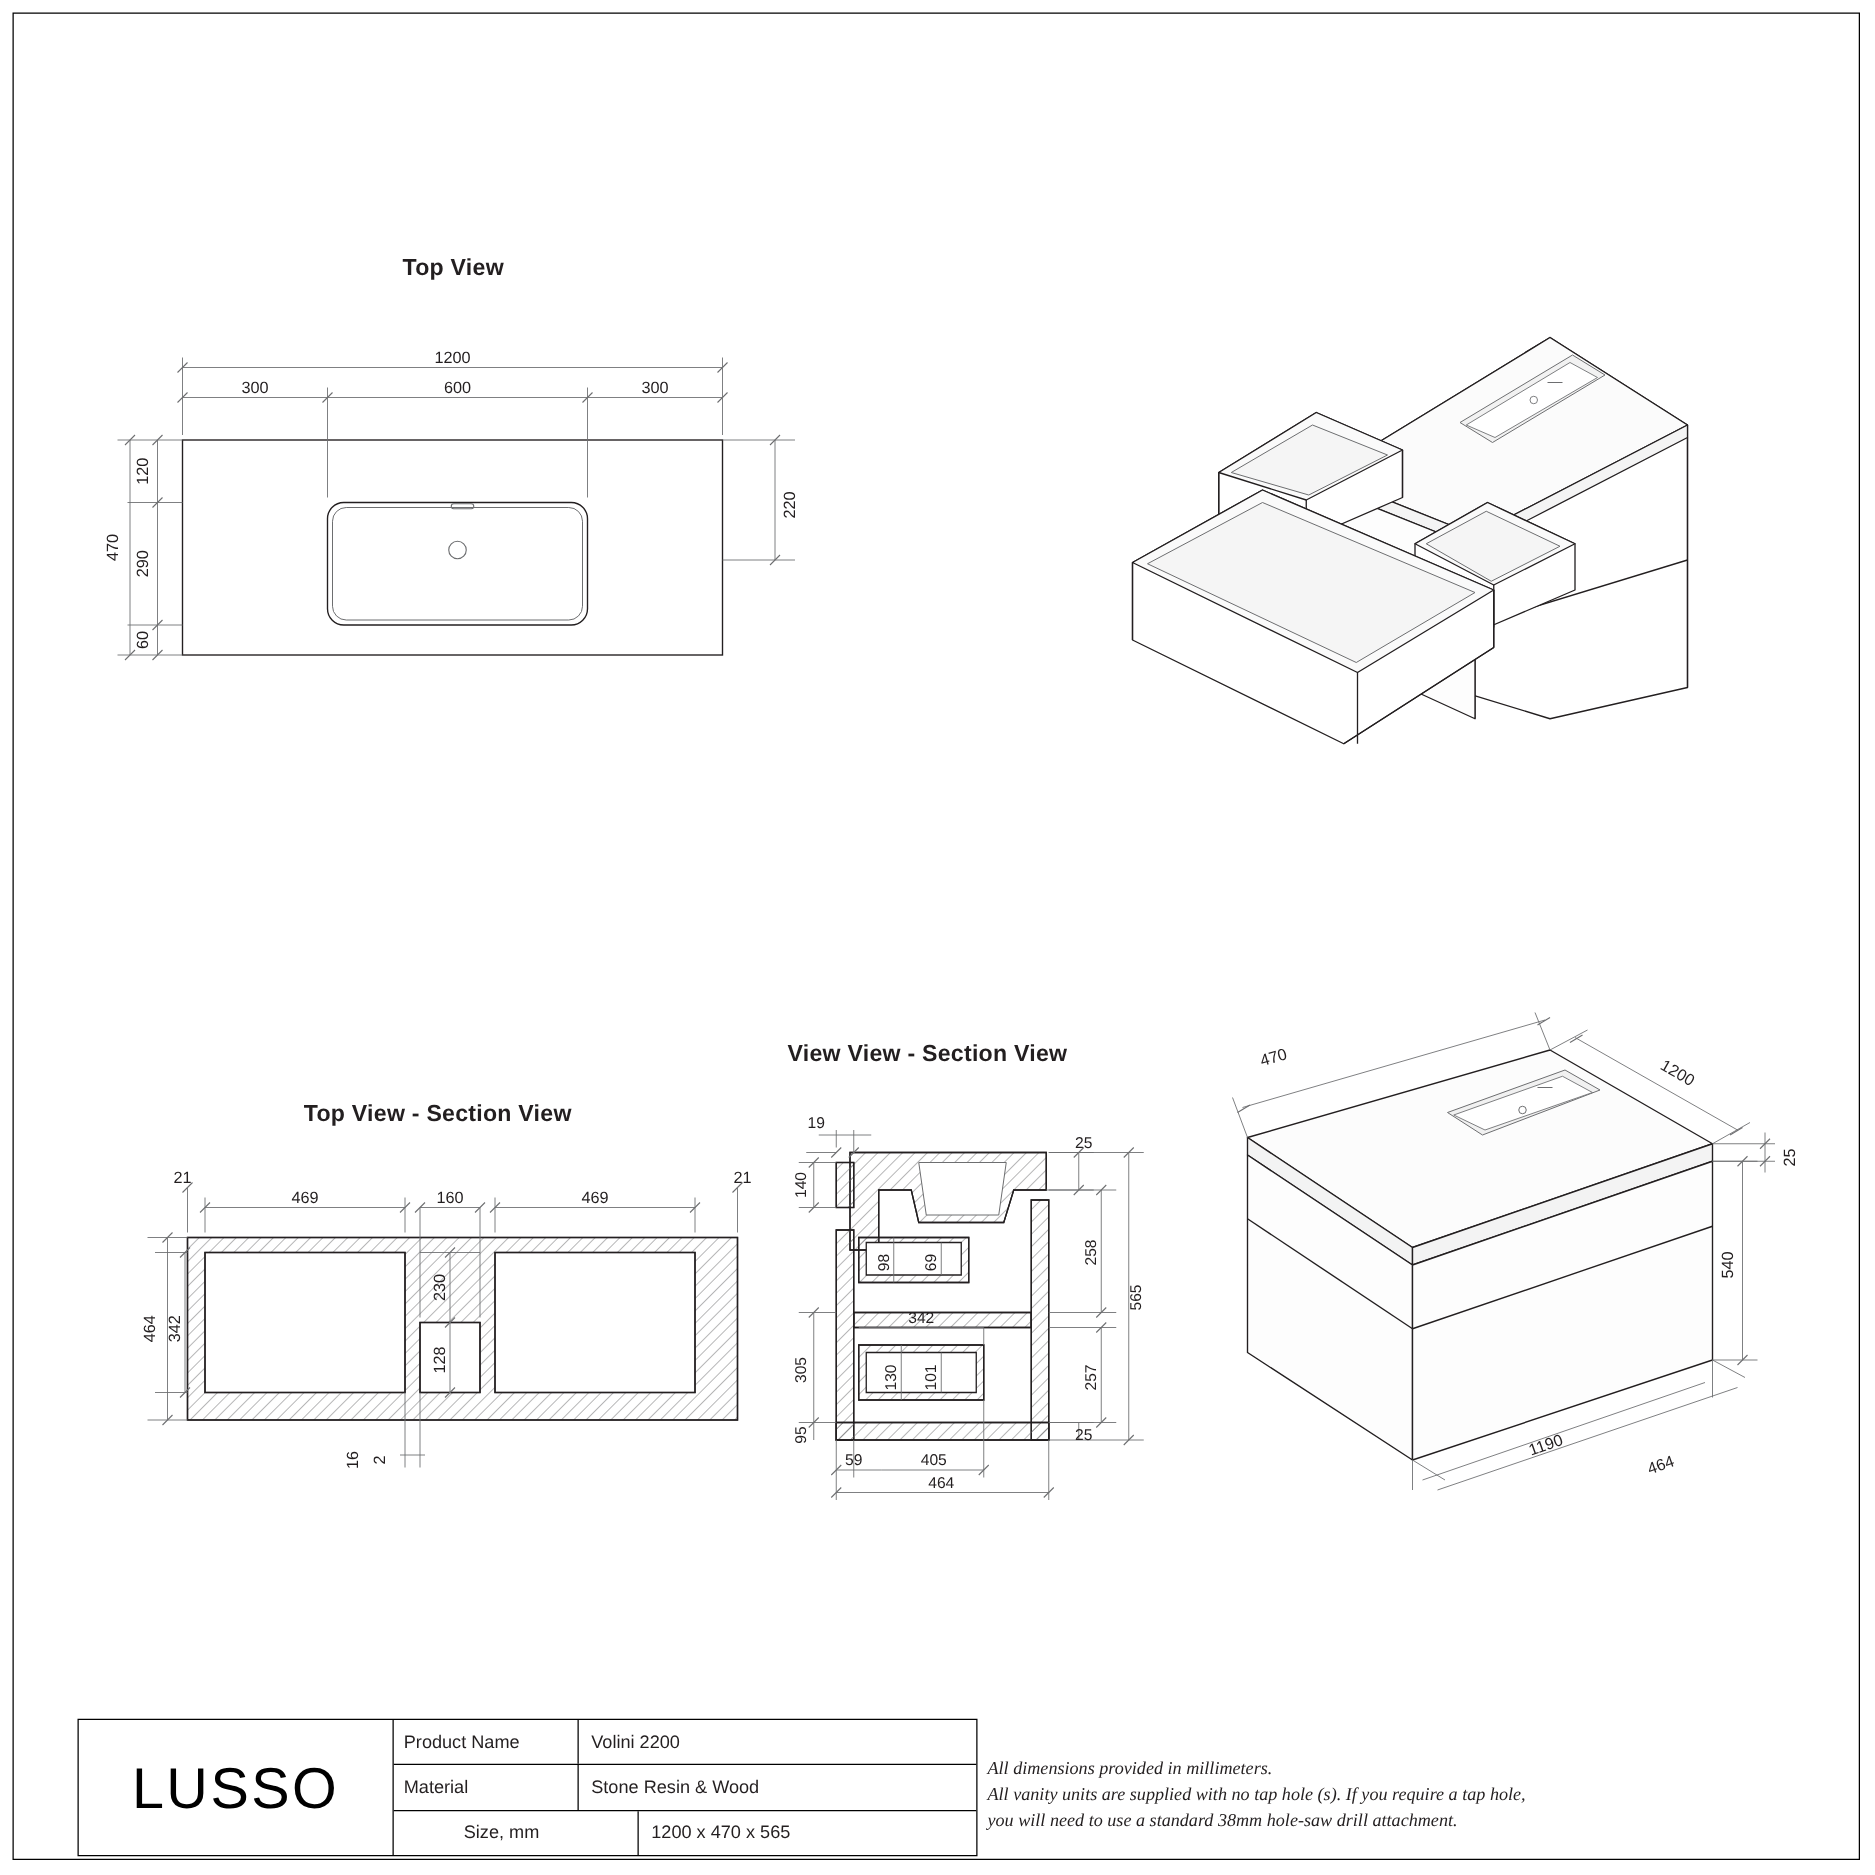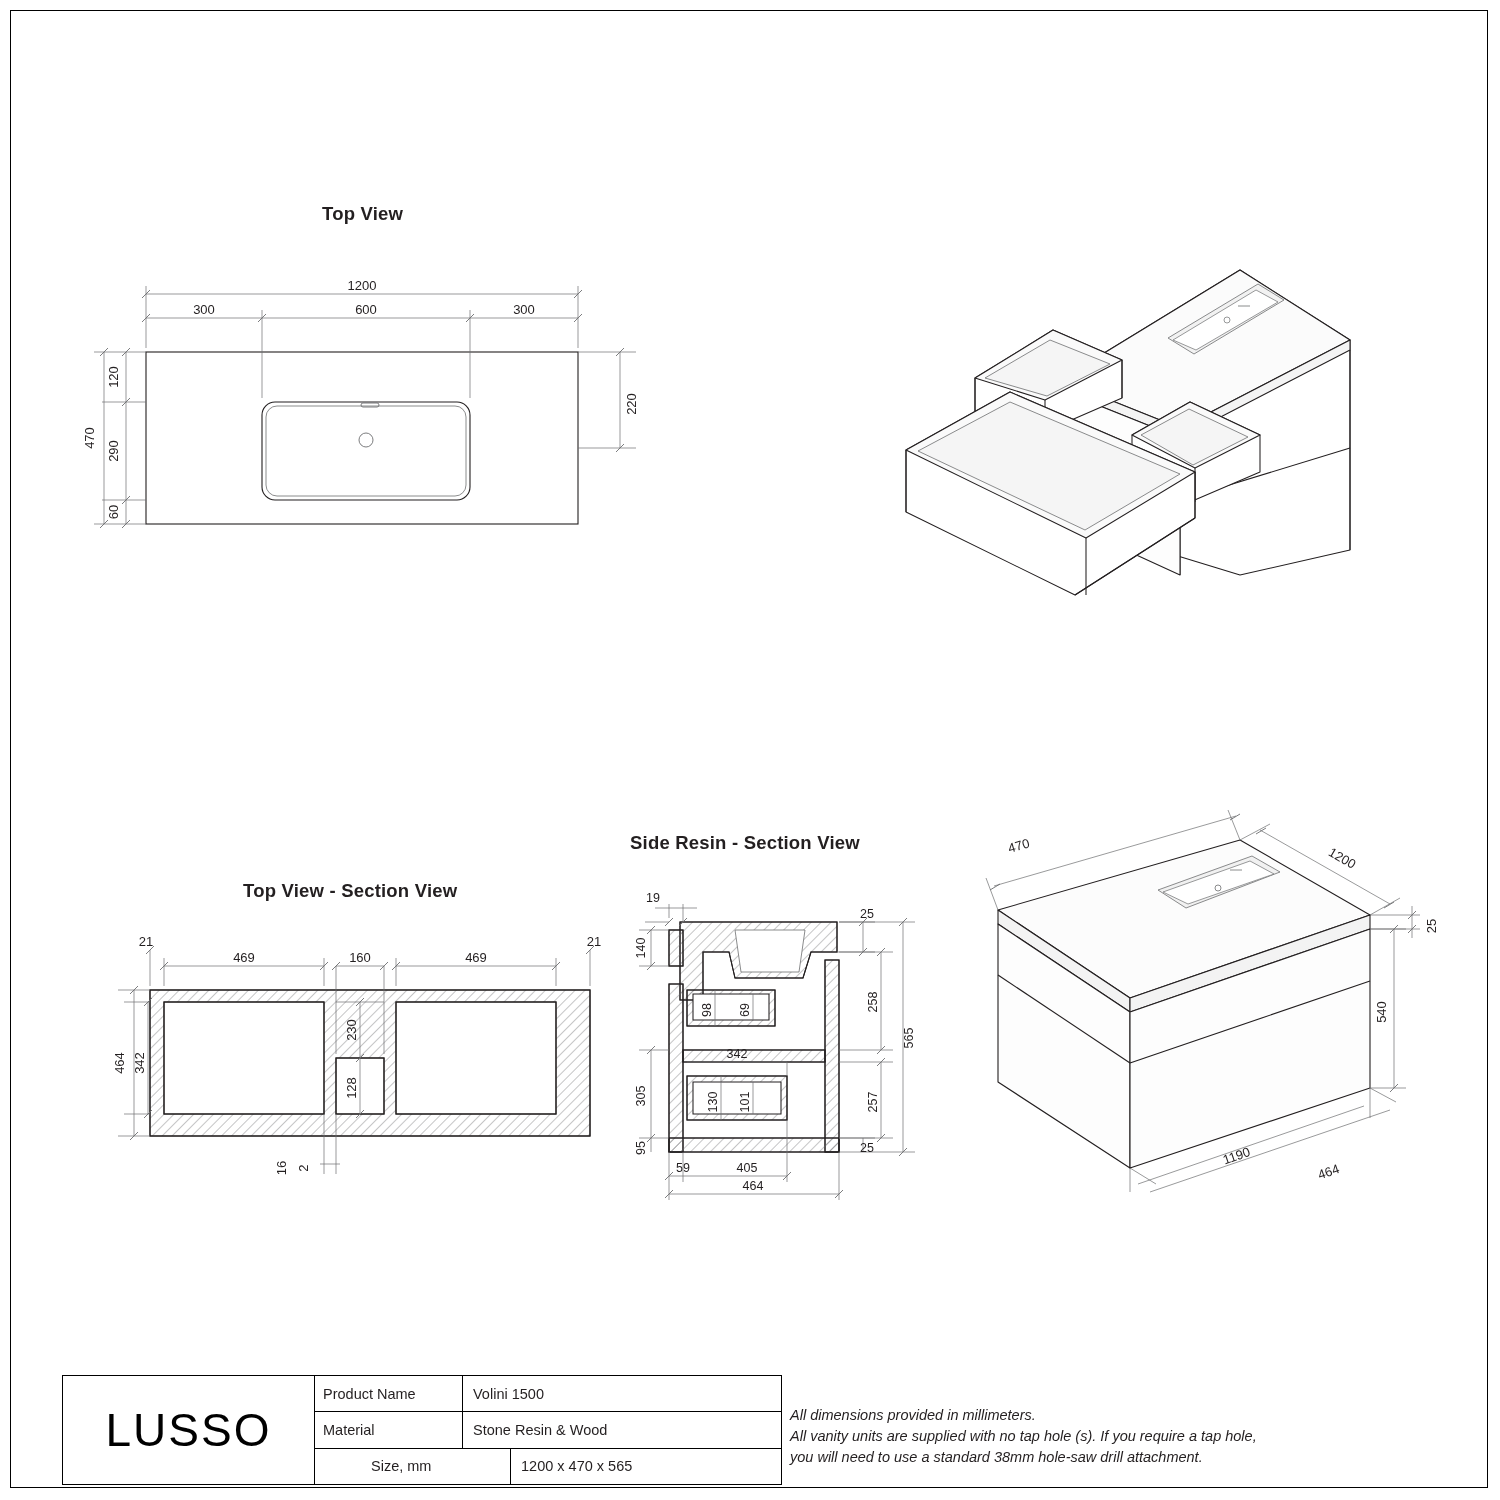--- a/index.html
+++ b/index.html
@@ -96,32 +96,32 @@
   .notes {
     position: absolute;
     left: 790px;
     top: 1405px;
     width: 620px;
     font-size: 14.5px;
     font-style: italic;
     line-height: 1.45;
     color: #231f20;
   }
-  .notes div { white-space: nowrap; }
+  .notes div { white-space: nowrap; font-family: Liberation Serif, serif; }
 </style>
 </head>
 <body>
 
 <div class="sheet">
 
   <div class="border"></div>
 
   <div class="view-title" style="left:322px; top:203px;">Top View</div>
   <div class="view-title" style="left:243px; top:880px;">Top View - Section View</div>
-  <div class="view-title" style="left:630px; top:832px;">Side Resin - Section View</div>
+  <div class="view-title" style="left:630px; top:832px;">View View - Section View</div>
 
   <svg width="640" height="320" style="position:absolute; left:80px; top:270px;">
     <g fill="none" stroke="#231f20" stroke-width="1.1">
 
       <rect x="66" y="82" width="432" height="172"></rect>
 
       <rect x="182" y="132" width="208" height="98" rx="13" ry="13"></rect>
       <rect x="186" y="136" width="200" height="90" rx="11" ry="11" stroke="#6d6e70" stroke-width="0.8"></rect>
 
       <rect x="281" y="133" width="18" height="4" rx="2" ry="2" stroke="#6d6e70" stroke-width="0.9"></rect>
@@ -496,21 +496,21 @@
     </g>
   </svg>
 
   <div class="titleblock">
     <div class="tb-logo">
       <span class="tb-logo-text">LUSSO</span>
     </div>
     <div class="tb-rows">
       <div class="tb-row">
         <div class="tb-key">Product Name</div>
-        <div class="tb-val">Volini 1500</div>
+        <div class="tb-val">Volini 2200</div>
       </div>
       <div class="tb-row">
         <div class="tb-key">Material</div>
         <div class="tb-val">Stone Resin &amp; Wood</div>
       </div>
       <div class="tb-row">
         <div class="tb-key">Size, mm</div>
         <div class="tb-val">1200 x 470 x 565</div>
       </div>
     </div>

